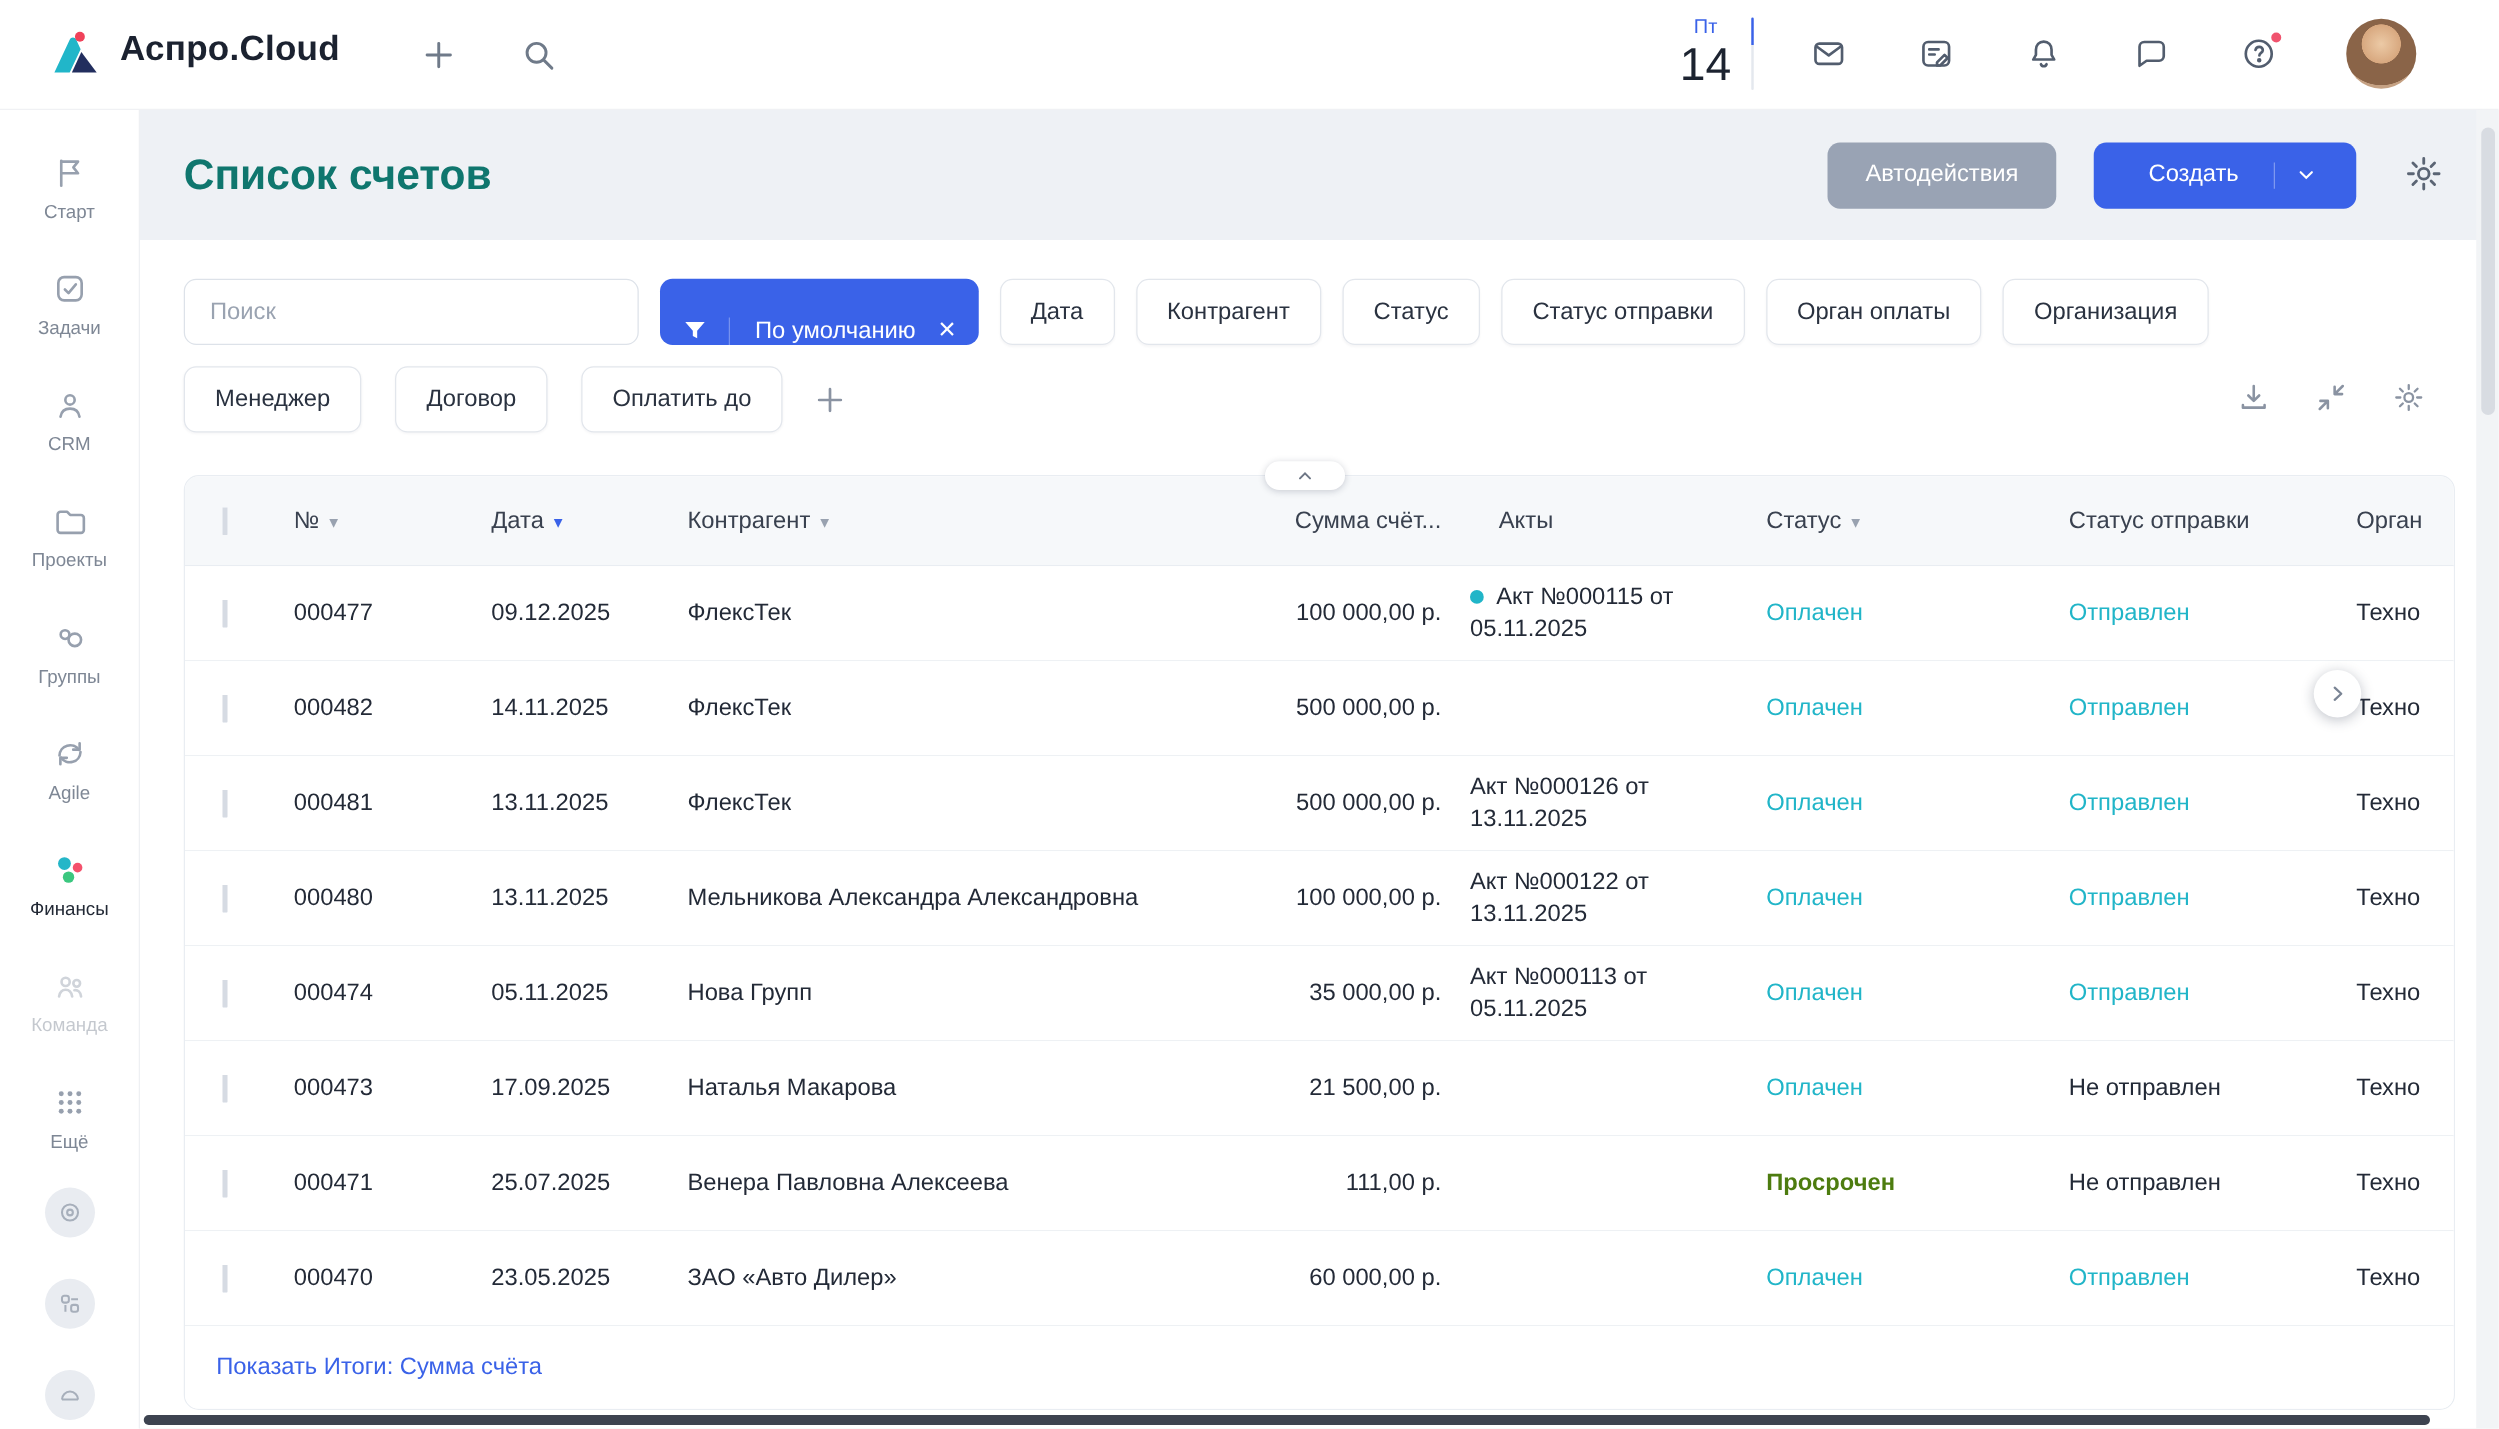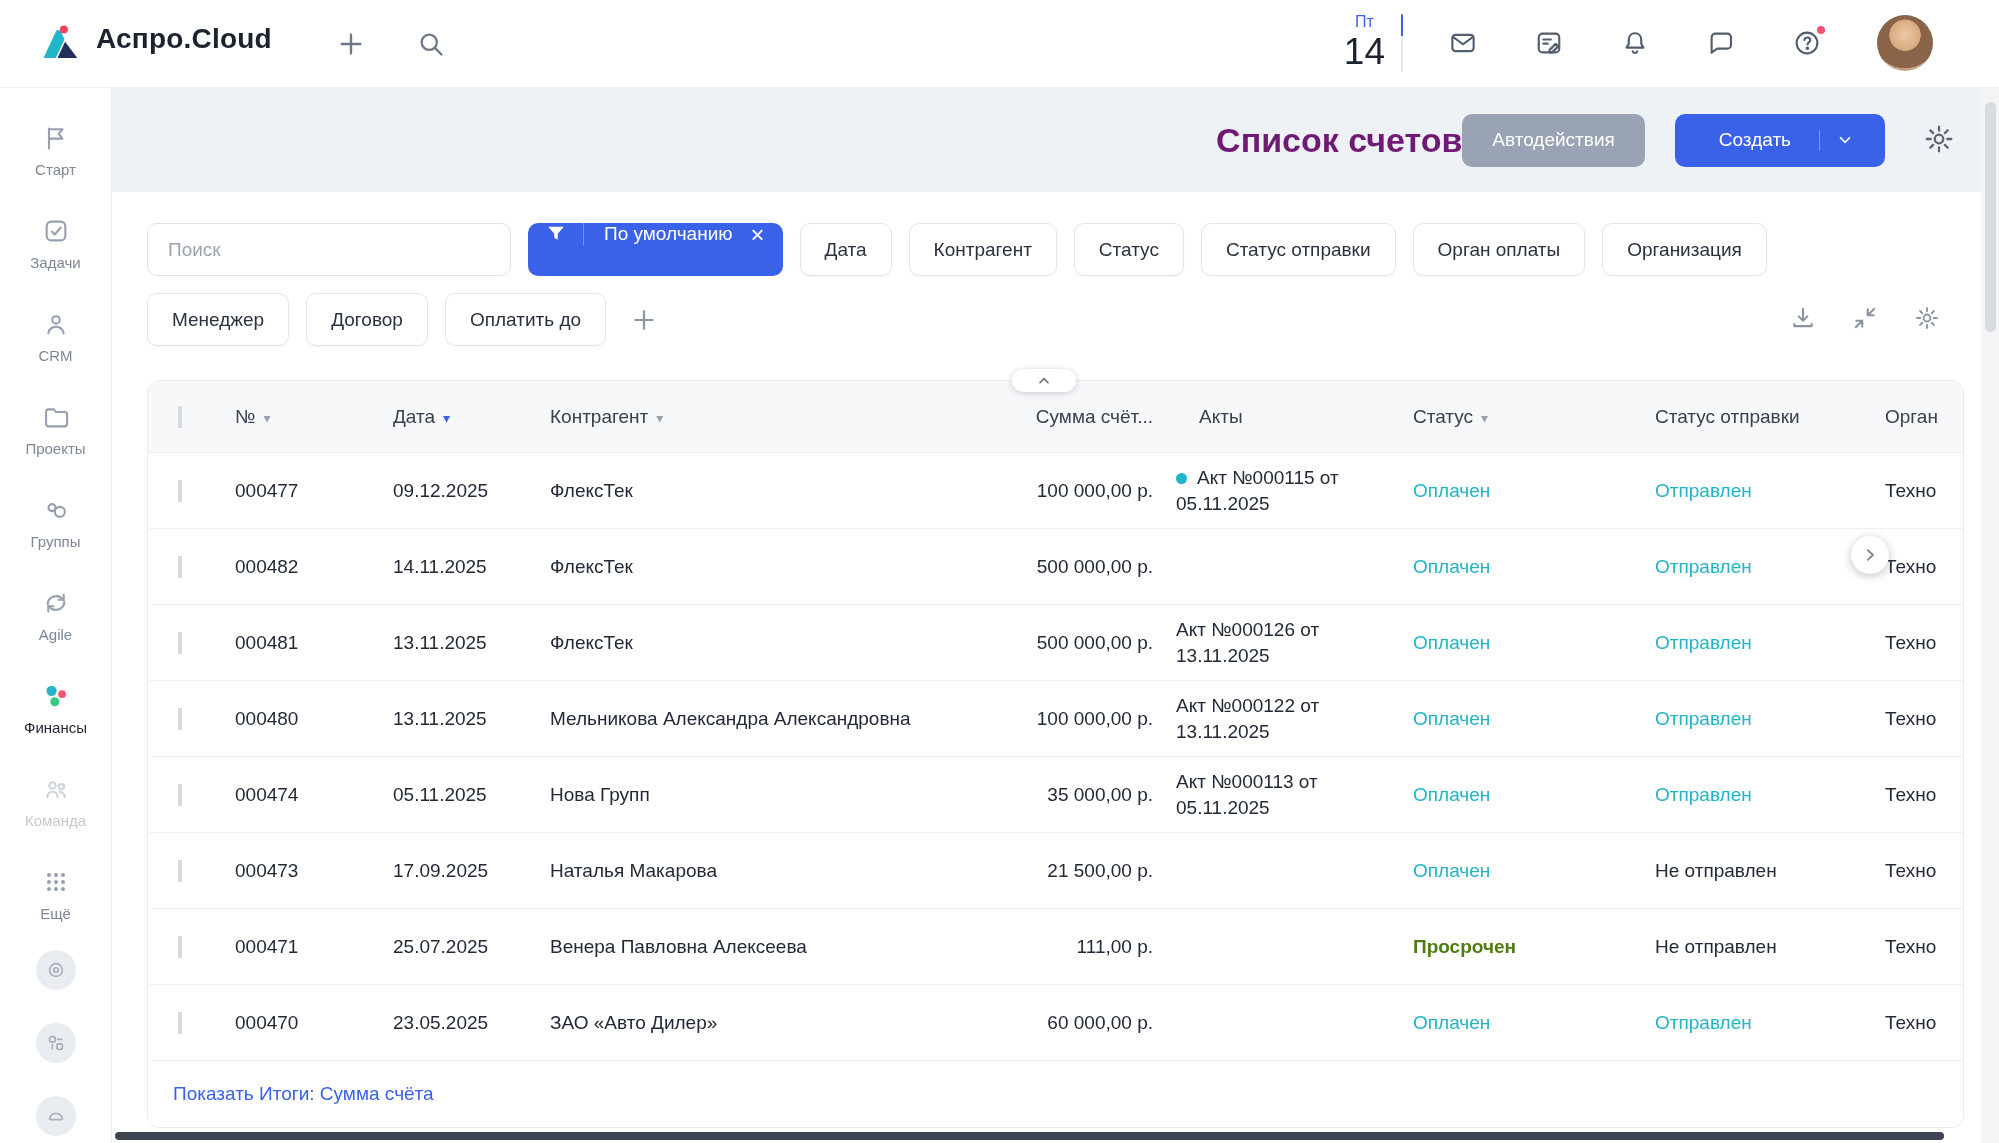--- a/index.html
+++ b/index.html
@@ -45,38 +45,38 @@
   .side-item.active .side-label { color:#222935; }
   .side-item.dim { opacity:.45; }
   .side-apps { margin-top:12px; display:flex; flex-direction:column; gap:33px; align-items:center; }
   .app-circle { width:40px; height:40px; border-radius:50%; background:#e9ecf1; border:none; cursor:pointer;
                 color:#a7afbb; display:flex; align-items:center; justify-content:center; }
   .app-circle svg { width:22px; height:22px; }
 
   
   .main { position:absolute; top:88px; left:112px; right:0; bottom:0; background:#eef1f5; overflow:hidden; }
   .page-head { height:104px; display:flex; align-items:center; padding:0 44px 0 35px; }
-  .page-title { font-size:34px; font-weight:bold; color:#701a75; flex:1;text-align:right; }
+  .page-title { font-size:34px; font-weight:bold; color:#0f766e; flex:1; }
   .btn-gray { height:53px; padding:0 30px; background:#99a3b4; color:#fff; border:none; border-radius:10px;
               font-size:19px; cursor:pointer; font-family:inherit; }
   .btn-create { height:53px; background:#3a62e8; color:#fff; border:none; border-radius:10px; font-size:19px;
                 display:flex; align-items:stretch; margin-left:30px; overflow:hidden; cursor:pointer; padding:16px; font-family:inherit; }
   .btn-create-label { display:flex; align-items:center; padding:0 28px; }
   .btn-create-caret { width:50px; display:flex; align-items:center; justify-content:center;
                       border-left:1px solid rgba(255,255,255,.35); }
   .head-gear { background:none; border:none; cursor:pointer; margin-left:38px; color:#5b6574; }
   .head-gear svg { width:32px; height:32px; }
 
   .panel { position:absolute; top:104px; left:0; right:0; bottom:0; background:#fff; padding:31px 0 0 35px; }
 
   .filters-row { display:flex; align-items:center; gap:17px; margin-bottom:17px; }
   .search-input { width:364px; height:53px; border:1px solid #dde2e9; border-radius:10px; padding:0 20px;
                   font-size:19px; color:#232a37; outline:none; font-family:inherit; }
   .search-input::placeholder { color:#9aa3b1; }
-  .filter-active { height:53px; background:#3a62e8; border-radius:10px; display:flex; align-items:flex-start;
+  .filter-active { height:53px; background:#3a62e8; border-radius:10px; display:flex; align-items:flex-end;
                    color:#fff; font-size:19px; border:none; cursor:pointer; padding:0; font-family:inherit; }
   .filter-funnel { width:56px; display:flex; justify-content:center; align-items:center;
                    border-right:1px solid rgba(255,255,255,.3); }
   .filter-funnel svg { width:22px; height:22px; }
   .filter-active-label { display:flex; align-items:center; padding:0 12px 0 20px; }
   .filter-x { display:flex; align-items:center; padding:0 18px 0 6px; font-size:24px; line-height:1; }
   .chip { height:53px; padding:0 24px; background:#fff; border:1px solid #e2e6ec; border-radius:10px;
           font-size:19px; color:#2a3240; display:flex; align-items:center; cursor:pointer;
           box-shadow:0 1px 2px rgba(25,35,60,.04); font-family:inherit; white-space:nowrap; }
   .add-filter { width:42px; height:42px; background:none; border:none; cursor:pointer; color:#8a93a2;
@@ -364,21 +364,21 @@
         <button class="chip">Дата</button>
             <button class="chip">Контрагент</button>
             <button class="chip">Статус</button>
             <button class="chip">Статус отправки</button>
             <button class="chip">Орган оплаты</button>
             <button class="chip">Организация</button>
           </div>
       </div>
 
       <div class="filters-row">
-        <div style="display:flex; gap:17px;">
+        <div style="display:flex; gap:27px;">
 
         <button class="chip">Менеджер</button>
             <button class="chip">Договор</button>
             <button class="chip">Оплатить до</button>
           </div>
         <button class="add-filter">
           <svg viewBox="0 0 24 24" fill="none" stroke="currentColor" stroke-width="2" stroke-linecap="round">
               <path d="M12 4v16M4 12h16"></path>
             </svg>
         </button>

